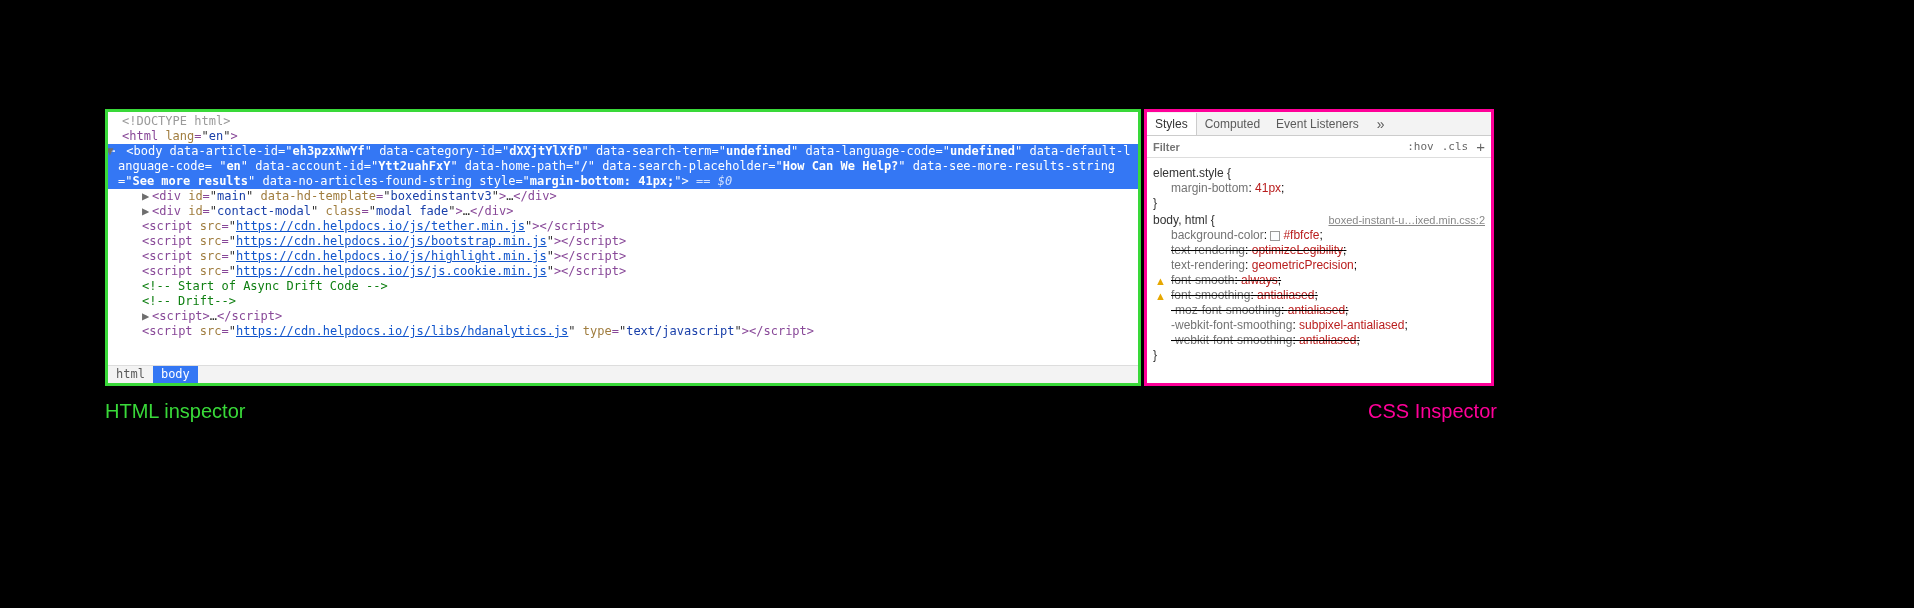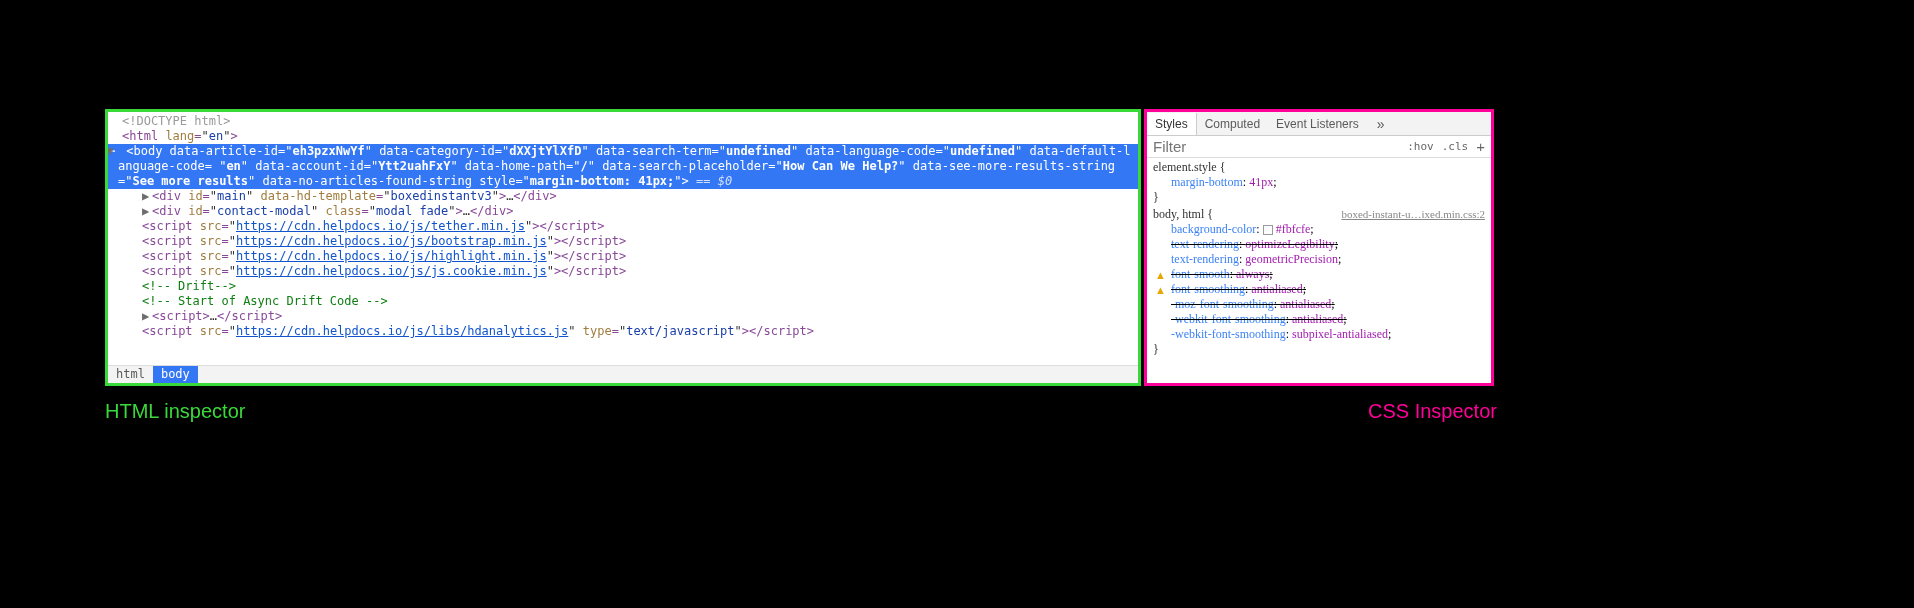--- a/index.html
+++ b/index.html
@@ -37,31 +37,31 @@
 .crumbs { position: absolute; bottom: 0; left: 0; right: 0; height: 18px; background: #f3f3f3; border-top: 1px solid #ddd; display: flex; align-items: stretch; font-size: 12px; }
 .crumb { padding: 1px 8px; color: #5a5a5a; }
 .crumb.sel { background: #3477f4; color: #fff; }
 
 
 .tabs { display: flex; align-items: center; border-bottom: 1px solid #ccc; height: 24px; font-family: -apple-system, "Helvetica Neue", Arial, sans-serif; font-size: 12px; color: #5a5a5a; background: #f3f3f3; }
 .tab { padding: 4px 8px; }
 .tab.active { background: #fff; border-right: 1px solid #ccc; color: #333; }
 .tab.more { margin-left: 2px; font-size: 14px; }
 .filter-row { display: flex; align-items: center; border-bottom: 1px solid #ddd; height: 22px; font-family: -apple-system, Arial, sans-serif; font-size: 11px; color: #888; padding: 0 6px; gap: 8px; }
-.filter-input { flex: 1; border: none; outline: none; font-size: 15px; color: #888; background: transparent; }
+.filter-input { flex: 1; border: none; outline: none; font-size: 11px; color: #888; background: transparent; font-weight: bold; }
 .filter-btn { color: #666; font-family: Menlo, monospace; }
 .plus { font-size: 15px; color: #666; }
 
-.rules { padding: 2px 6px; line-height: 15px; font-family: Liberation Serif, serif; }
+.rules { padding: 2px 6px; line-height: 15px; font-family: Liberation Sans, sans-serif; margin-top: 6px; }
 .rule { margin-bottom: 2px; }
 .selector { color: #333; }
 .rule-src { float: right; color: #888; text-decoration: underline; font-size: 11px; max-width: 180px; overflow: hidden; text-overflow: ellipsis; white-space: nowrap; }
 .decl { padding-left: 18px; white-space: normal; word-break: break-all; position: relative; }
-.prop { color: #3b82f6; }
-.valc { color: #a21caf; }
+.prop { color: #737373; }
+.valc { color: #b91c1c; }
 .strike { text-decoration: line-through; }
 .swatch { display: inline-block; width: 10px; height: 10px; border: 1px solid #999; vertical-align: middle; margin-right: 3px; background: #fbfcfe; }
 .warn { position: absolute; left: 2px; top: 1px; color: #e6a700; font-size: 11px; }
 .brace { color: #333; }
 </style>
 </head>
 <body>
 
 <div class="frame html-frame">
   <div class="dom">
@@ -89,22 +89,22 @@
       <span class="attr-name">style</span>="<span class="attr-val attr-bold">margin-bottom: 41px;</span>"<span class="tag-punct">&gt;</span> <span class="eq0">== $0</span>
     </span>
 
     <div id="children-host">
         <div class="row indent3"><span class="arrow">▶</span><span class="tag-punct">&lt;</span><span class="tag-name">div</span> <span class="attr-name">id</span><span class="tag-punct">=</span>"<span class="attr-val">main</span>" <span class="attr-name">data-hd-template</span><span class="tag-punct">=</span>"<span class="attr-val">boxedinstantv3</span>"<span class="tag-punct">&gt;</span><span class="ellipsis">…</span><span class="tag-punct">&lt;/</span><span class="tag-name">div</span><span class="tag-punct">&gt;</span></div>
         <div class="row indent3"><span class="arrow">▶</span><span class="tag-punct">&lt;</span><span class="tag-name">div</span> <span class="attr-name">id</span><span class="tag-punct">=</span>"<span class="attr-val">contact-modal</span>" <span class="attr-name">class</span><span class="tag-punct">=</span>"<span class="attr-val">modal fade</span>"<span class="tag-punct">&gt;</span><span class="ellipsis">…</span><span class="tag-punct">&lt;/</span><span class="tag-name">div</span><span class="tag-punct">&gt;</span></div>
         <div class="row indent3"><span class="tag-punct">&lt;</span><span class="tag-name">script</span> <span class="attr-name">src</span><span class="tag-punct">=</span>"<span class="link">https://cdn.helpdocs.io/js/tether.min.js</span>"<span class="tag-punct">&gt;&lt;/</span><span class="tag-name">script</span><span class="tag-punct">&gt;</span></div>
         <div class="row indent3"><span class="tag-punct">&lt;</span><span class="tag-name">script</span> <span class="attr-name">src</span><span class="tag-punct">=</span>"<span class="link">https://cdn.helpdocs.io/js/bootstrap.min.js</span>"<span class="tag-punct">&gt;&lt;/</span><span class="tag-name">script</span><span class="tag-punct">&gt;</span></div>
         <div class="row indent3"><span class="tag-punct">&lt;</span><span class="tag-name">script</span> <span class="attr-name">src</span><span class="tag-punct">=</span>"<span class="link">https://cdn.helpdocs.io/js/highlight.min.js</span>"<span class="tag-punct">&gt;&lt;/</span><span class="tag-name">script</span><span class="tag-punct">&gt;</span></div>
         <div class="row indent3"><span class="tag-punct">&lt;</span><span class="tag-name">script</span> <span class="attr-name">src</span><span class="tag-punct">=</span>"<span class="link">https://cdn.helpdocs.io/js/js.cookie.min.js</span>"<span class="tag-punct">&gt;&lt;/</span><span class="tag-name">script</span><span class="tag-punct">&gt;</span></div>
+        <div class="row indent3"><span class="comment">&lt;!-- Start of Async Drift Code --&gt;</span></div>
         <div class="row indent3"><span class="comment">&lt;!-- Drift--&gt;</span></div>
-        <div class="row indent3"><span class="comment">&lt;!-- Start of Async Drift Code --&gt;</span></div>
         <div class="row indent3"><span class="arrow">▶</span><span class="tag-punct">&lt;</span><span class="tag-name">script</span><span class="tag-punct">&gt;</span><span class="ellipsis">…</span><span class="tag-punct">&lt;/</span><span class="tag-name">script</span><span class="tag-punct">&gt;</span></div>
         <div class="row indent3"><span class="tag-punct">&lt;</span><span class="tag-name">script</span> <span class="attr-name">src</span><span class="tag-punct">=</span>"<span class="link">https://cdn.helpdocs.io/js/libs/hdanalytics.js</span>" <span class="attr-name">type</span><span class="tag-punct">=</span>"<span class="attr-val">text/javascript</span>"<span class="tag-punct">&gt;&lt;/</span><span class="tag-name">script</span><span class="tag-punct">&gt;</span></div>
       </div>
   </div>
 
   <div class="crumbs">
     <div class="crumb">html</div>
     <div class="crumb sel">body</div>
   </div>
 </div>
@@ -131,22 +131,22 @@
     <div class="rule">
       <span class="rule-src">boxed-instant-u…ixed.min.css:2</span>
       <span class="selector">body, html</span> <span class="brace">{</span>
       <div id="rule2-host">
           <div class="decl"><span class="prop">background-color</span>: <span class="swatch"></span><span class="valc">#fbfcfe</span>;</div>
           <div class="decl"><span class="strike"><span class="prop">text-rendering</span>: <span class="valc">optimizeLegibility</span>;</span></div>
           <div class="decl"><span class="prop">text-rendering</span>: <span class="valc">geometricPrecision</span>;</div>
           <div class="decl"><span class="warn">▲</span><span class="strike"><span class="prop">font-smooth</span>: <span class="valc">always</span>;</span></div>
           <div class="decl"><span class="warn">▲</span><span class="strike"><span class="prop">font-smoothing</span>: <span class="valc">antialiased</span>;</span></div>
           <div class="decl"><span class="strike"><span class="prop">-moz-font-smoothing</span>: <span class="valc">antialiased</span>;</span></div>
+          <div class="decl"><span class="prop">-webkit-font-smoothing</span>: <span class="valc">subpixel-antialiased</span>;</div>
           <div class="decl"><span class="strike"><span class="prop">-webkit-font-smoothing</span>: <span class="valc">antialiased</span>;</span></div>
-          <div class="decl"><span class="prop">-webkit-font-smoothing</span>: <span class="valc">subpixel-antialiased</span>;</div>
         </div>
       <span class="brace">}</span>
     </div>
   </div>
 </div>
 
 <div class="label label-html">HTML inspector</div>
 <div class="label label-css">CSS Inspector</div>
 
 </body></html>

